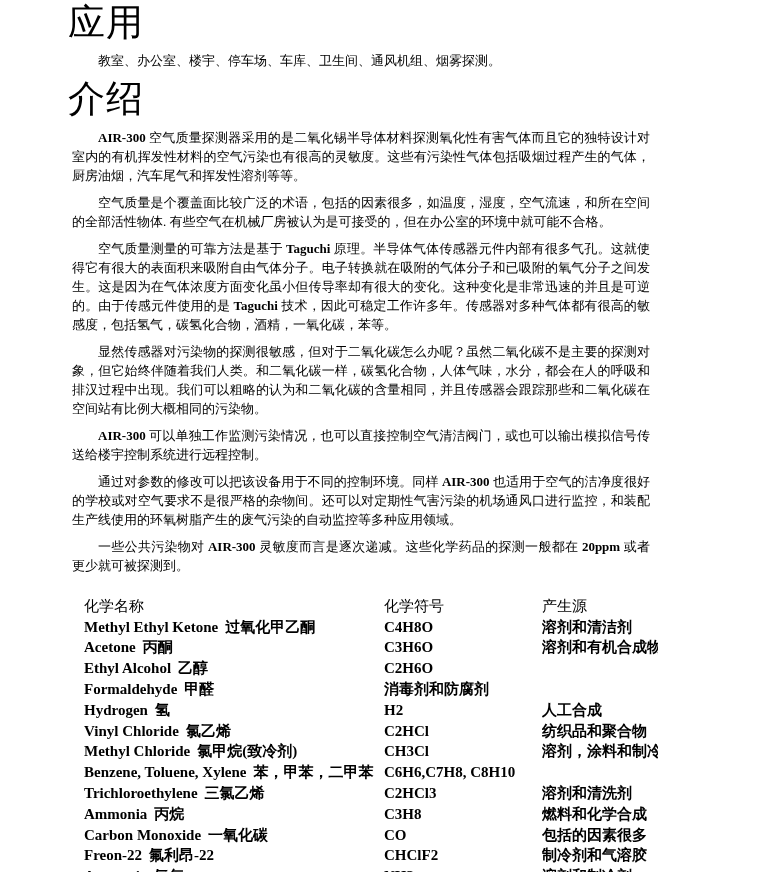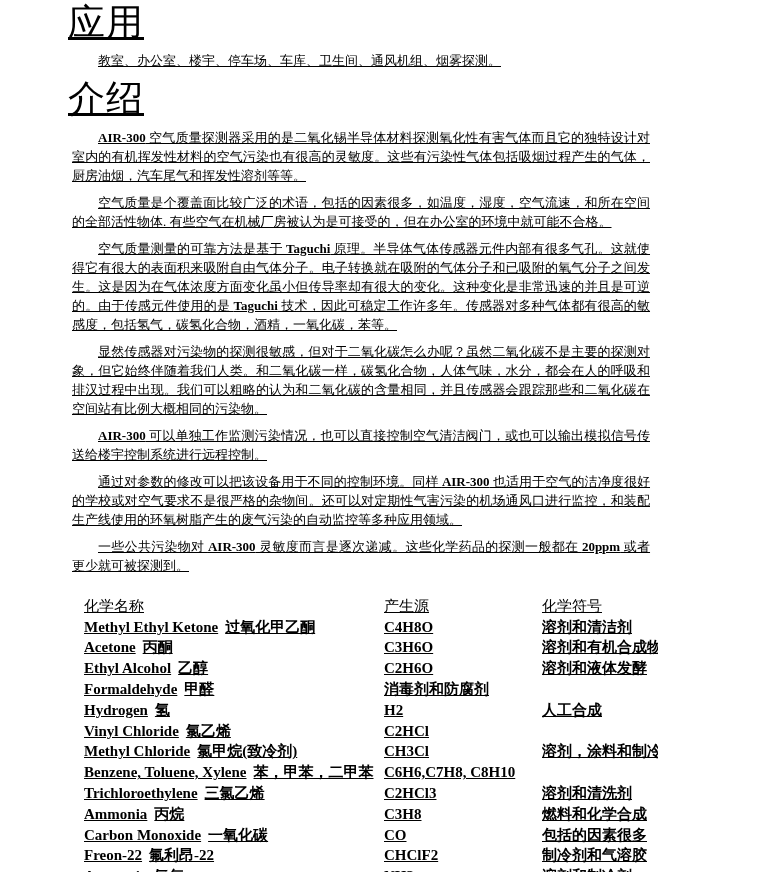--- a/index.html
+++ b/index.html
@@ -12,21 +12,20 @@
     height: 872px;
     overflow: hidden;
     font-family: "Liberation Serif", "DejaVu Serif", serif;
     color: #000000;
   }
   .page {
     box-sizing: border-box;
     width: 716px;
     height: 872px;
     padding: 2px 58px 2px 64px;
-    text-decoration: underline;
   }
   h1.section-heading {
     font-size: 37px;
     font-weight: 400;
     line-height: 1.12;
     margin: 0 0 3px 4px;
     letter-spacing: 1px;
   }
   .paragraphs p.para {
     font-size: 13px;
@@ -76,50 +75,50 @@
       <p class="para"><span>空气质量测量的可靠方法是基于 </span><b>Taguchi</b><span> 原理。半导体气体传感器元件内部有很多气孔。这就使得它有很大的表面积来吸附自由气体分子。电子转换就在吸附的气体分子和已吸附的氧气分子之间发生。这是因为在气体浓度方面变化虽小但传导率却有很大的变化。这种变化是非常迅速的并且是可逆的。由于传感元件使用的是 </span><b>Taguchi</b><span> 技术，因此可稳定工作许多年。传感器对多种气体都有很高的敏感度，包括氢气，碳氢化合物，酒精，一氧化碳，苯等。</span></p>
       <p class="para"><span>显然传感器对污染物的探测很敏感，但对于二氧化碳怎么办呢？虽然二氧化碳不是主要的探测对象，但它始终伴随着我们人类。和二氧化碳一样，碳氢化合物，人体气味，水分，都会在人的呼吸和排汉过程中出现。我们可以粗略的认为和二氧化碳的含量相同，并且传感器会跟踪那些和二氧化碳在空间站有比例大概相同的污染物。</span></p>
       <p class="para"><b>AIR-300</b><span> 可以单独工作监测污染情况，也可以直接控制空气清洁阀门，或也可以输出模拟信号传送给楼宇控制系统进行远程控制。</span></p>
       <p class="para"><span>通过对参数的修改可以把该设备用于不同的控制环境。同样 </span><b>AIR-300</b><span> 也适用于空气的洁净度很好的学校或对空气要求不是很严格的杂物间。还可以对定期性气害污染的机场通风口进行监控，和装配生产线使用的环氧树脂产生的废气污染的自动监控等多种应用领域。</span></p>
       <p class="para"><span>一些公共污染物对 </span><b>AIR-300</b><span> 灵敏度而言是逐次递减。这些化学药品的探测一般都在 </span><b>20ppm</b><span> 或者更少就可被探测到。</span></p>
     </div>
 
   <div class="chem-table">
       <div class="chem-row header">
         <div class="chem-cell col0">化学名称</div>
+        <div class="chem-cell col1">化学符号</div>
         <div class="chem-cell col2">产生源</div>
-        <div class="chem-cell col1">化学符号</div>
       </div>
       <div class="chem-row">
         <div class="chem-cell col0"><span>Methyl Ethyl Ketone</span><span class="name-zh">过氧化甲乙酮</span></div>
         <div class="chem-cell col1">C4H8O</div>
         <div class="chem-cell col2">溶剂和清洁剂</div>
       </div>
       <div class="chem-row">
         <div class="chem-cell col0"><span>Acetone</span><span class="name-zh">丙酮</span></div>
         <div class="chem-cell col1">C3H6O</div>
         <div class="chem-cell col2">溶剂和有机合成物</div>
       </div>
       <div class="chem-row">
         <div class="chem-cell col0"><span>Ethyl Alcohol</span><span class="name-zh">乙醇</span></div>
         <div class="chem-cell col1">C2H6O</div>
-        <div class="chem-cell col2">溶剂和液体发酵</div>
       </div>
       <div class="chem-row">
         <div class="chem-cell col0"><span>Formaldehyde</span><span class="name-zh">甲醛</span></div>
         <div class="chem-cell col2">消毒剂和防腐剂</div>
       </div>
       <div class="chem-row">
         <div class="chem-cell col0"><span>Hydrogen</span><span class="name-zh">氢</span></div>
         <div class="chem-cell col1">H2</div>
         <div class="chem-cell col2">人工合成</div>
       </div>
       <div class="chem-row">
         <div class="chem-cell col0"><span>Vinyl Chloride</span><span class="name-zh">氯乙烯</span></div>
         <div class="chem-cell col1">C2HCl</div>
+        <div class="chem-cell col2">纺织品和聚合物</div>
       </div>
       <div class="chem-row">
         <div class="chem-cell col0"><span>Methyl Chloride</span><span class="name-zh">氯甲烷(致冷剂)</span></div>
         <div class="chem-cell col1">CH3Cl</div>
         <div class="chem-cell col2">溶剂，涂料和制冷剂</div>
       </div>
       <div class="chem-row">
         <div class="chem-cell col0"><span>Benzene, Toluene, Xylene</span><span class="name-zh">苯，甲苯，二甲苯</span></div>
         <div class="chem-cell col1">C6H6,C7H8, C8H10</div>
       </div>

